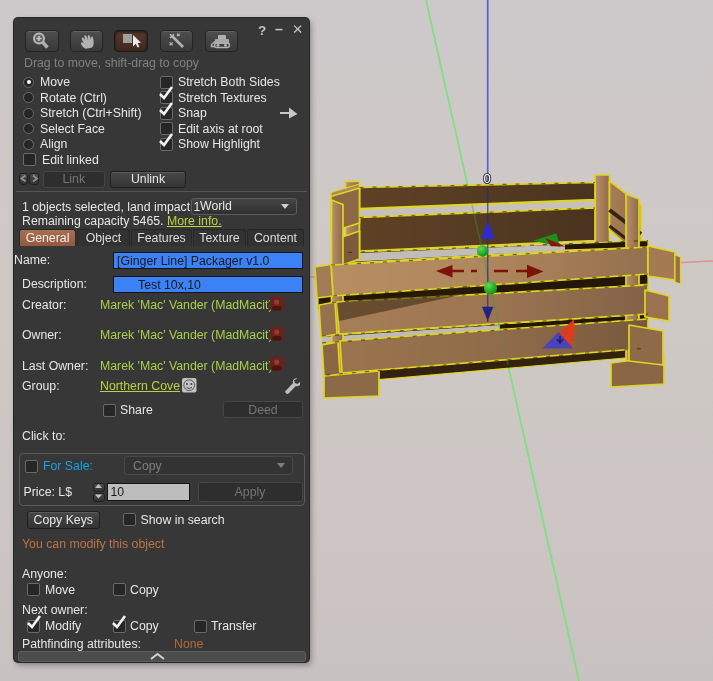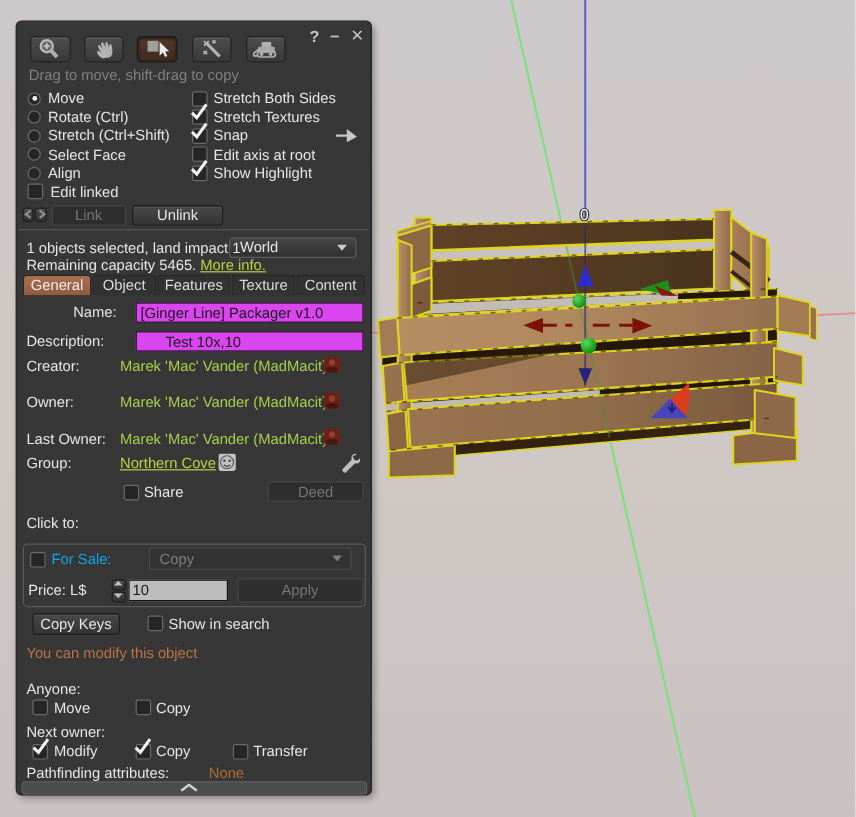--- a/index.html
+++ b/index.html
@@ -20,21 +20,21 @@
        color:#e6e6e6;font-size:12.3px;text-align:center;
        box-shadow:inset 0 1px 0 #5a5a5a;}
   .btn.dis{background:#2e2e2e;color:#757575;box-shadow:none;border-color:#454545;}
   .cb{position:absolute;width:13px;height:13px;background:#262626;
       border:1px solid #6a6a6a;border-radius:2px;box-sizing:border-box;}
   .rad{position:absolute;width:11px;height:11px;background:#262626;
       border:1px solid #6a6a6a;border-radius:50%;box-sizing:border-box;}
   .rad.sel::after{content:"";position:absolute;left:2.5px;top:2.5px;width:4px;height:4px;
       border-radius:50%;background:#fff;}
   .chk{position:absolute;width:16px;height:16px;pointer-events:none;}
-  .inp{position:absolute;background:#d946ef;border:1px solid #161616;box-sizing:border-box;
+  .inp{position:absolute;background:#3b82f6;border:1px solid #161616;box-sizing:border-box;
        color:#1a1a1a;font-size:12.3px;line-height:14.5px;padding:1px 0 0 3px;white-space:nowrap;overflow:hidden;}
   .tbtn{position:absolute;top:12px;width:33.5px;height:21.5px;border-radius:4px;
         background:linear-gradient(180deg,#4e4e4e,#383838);
         border:1px solid #242424;box-sizing:border-box;box-shadow:inset 0 1px 0 #616161;}
   .tbtn.sel{background:linear-gradient(180deg,#553a2c,#41291f);box-shadow:inset 0 1px 3px #1c120c;border-color:#1a1a1a;}
   .tab{position:absolute;top:211px;height:17px;background:#323232;color:#dcdcdc;
        font-size:12.3px;text-align:center;line-height:17px;border-radius:3px 3px 0 0;
        border:1px solid #272727;border-bottom:none;box-sizing:border-box;}
   .tab.sel{background:linear-gradient(180deg,#a870529,#8f5a42);background:linear-gradient(180deg,#a87052,#8f5a42);color:#f7ece4;}
   .dd{position:absolute;background:linear-gradient(180deg,#454545,#303030);
@@ -278,21 +278,21 @@
 
   <div class="t" style="left:8px;top:182px;">1 objects selected, land impact 1</div>
   <div class="t" style="left:8px;top:195.5px;">Remaining capacity 5465. <span class="lnk">More info.</span></div>
 
   <div class="tab sel" style="left:5px;width:57px;">General</div>
   <div class="tab" style="left:63px;width:53px;">Object</div>
   <div class="tab" style="left:117px;width:61px;">Features</div>
   <div class="tab" style="left:179px;width:53px;">Texture</div>
   <div class="tab" style="left:233px;width:57px;">Content</div>
 
-  <div class="t" style="left:0;top:235px;margin-left:47px;">Name:</div>
+  <div class="t" style="left:0;top:235px;">Name:</div>
   <div class="inp" style="left:99px;top:233.5px;width:190px;height:17px;">[Ginger Line] Packager v1.0</div>
   <div class="t" style="left:8px;top:259px;">Description:</div>
   <div class="inp" style="left:99px;top:258px;width:190px;height:17px;padding-left:24px;">Test 10x,10</div>
 
   <div class="t" style="left:8px;top:280px;">Creator:</div>
   <div class="t green" style="left:86px;top:280px;">Marek 'Mac' Vander (MadMacit)</div>
   <svg class="chk" style="left:256px;top:278.5px;width:14px;height:14px;">
       <rect width="13.5" height="13.5" rx="2" fill="#6b2018"></rect>
       <circle cx="6.7" cy="5" r="2.6" fill="#8a4034"></circle>
       <rect x="2" y="9" width="9.5" height="4.5" rx="2" fill="#471410"></rect>

